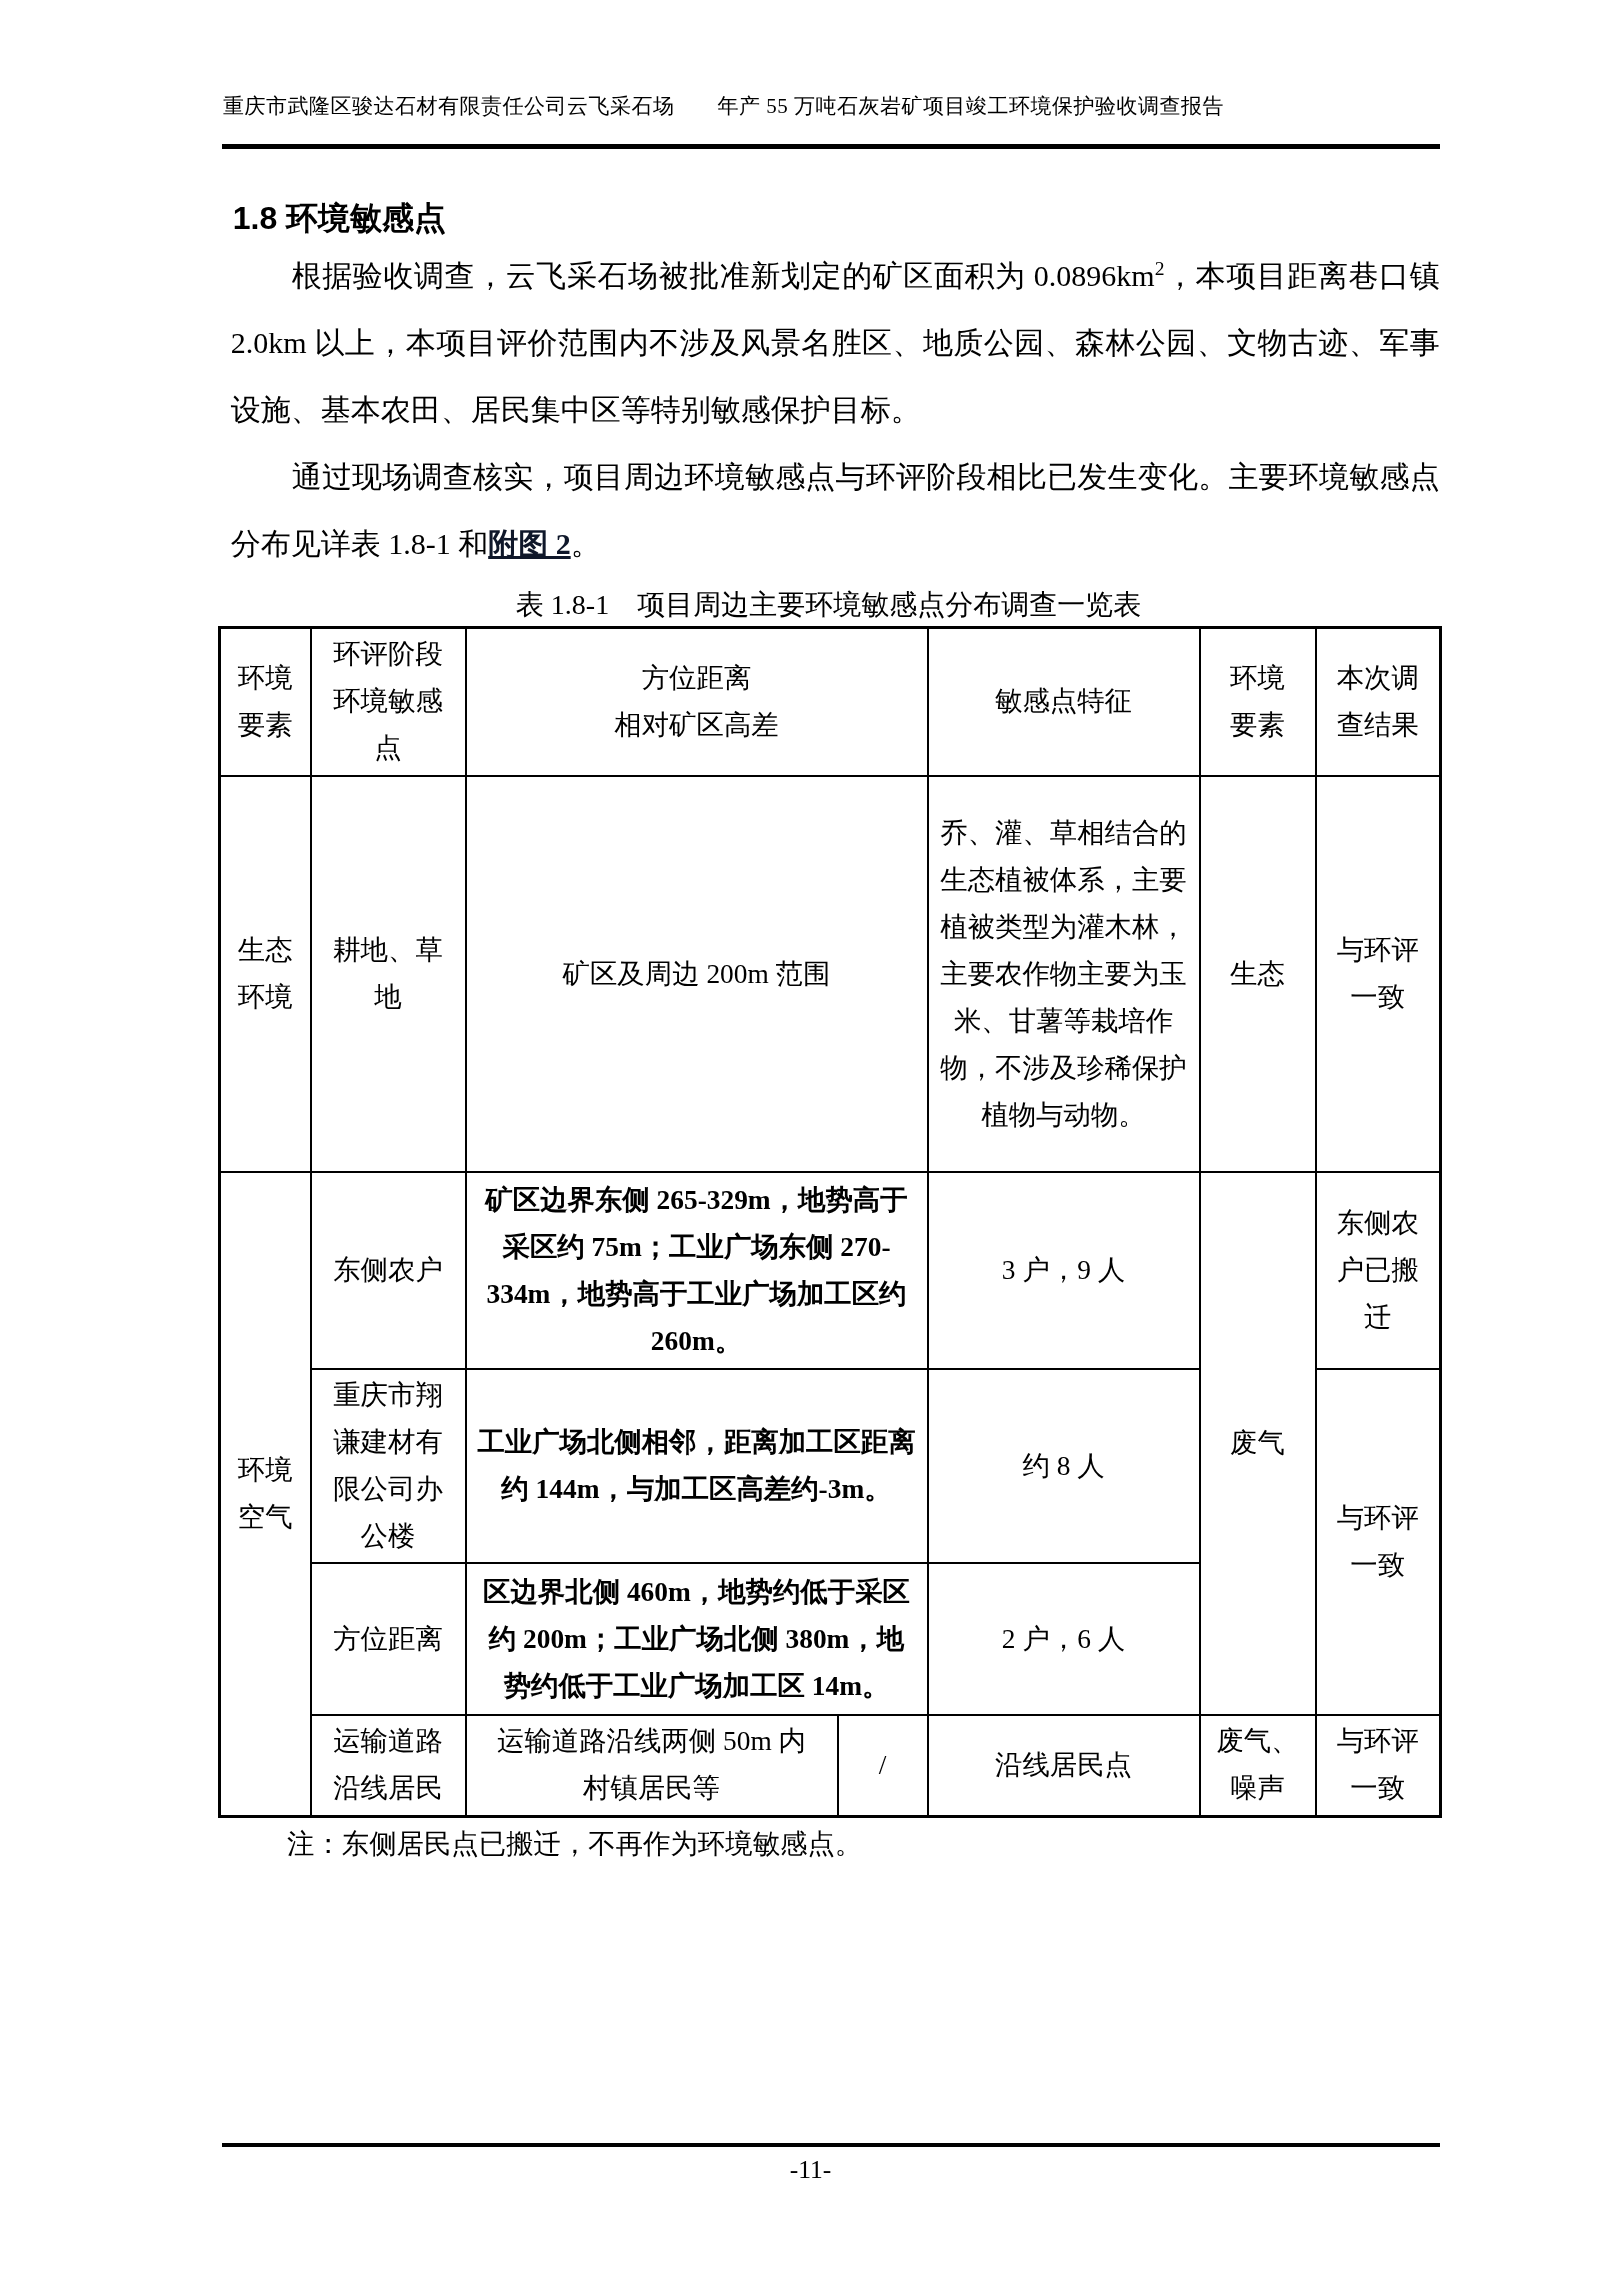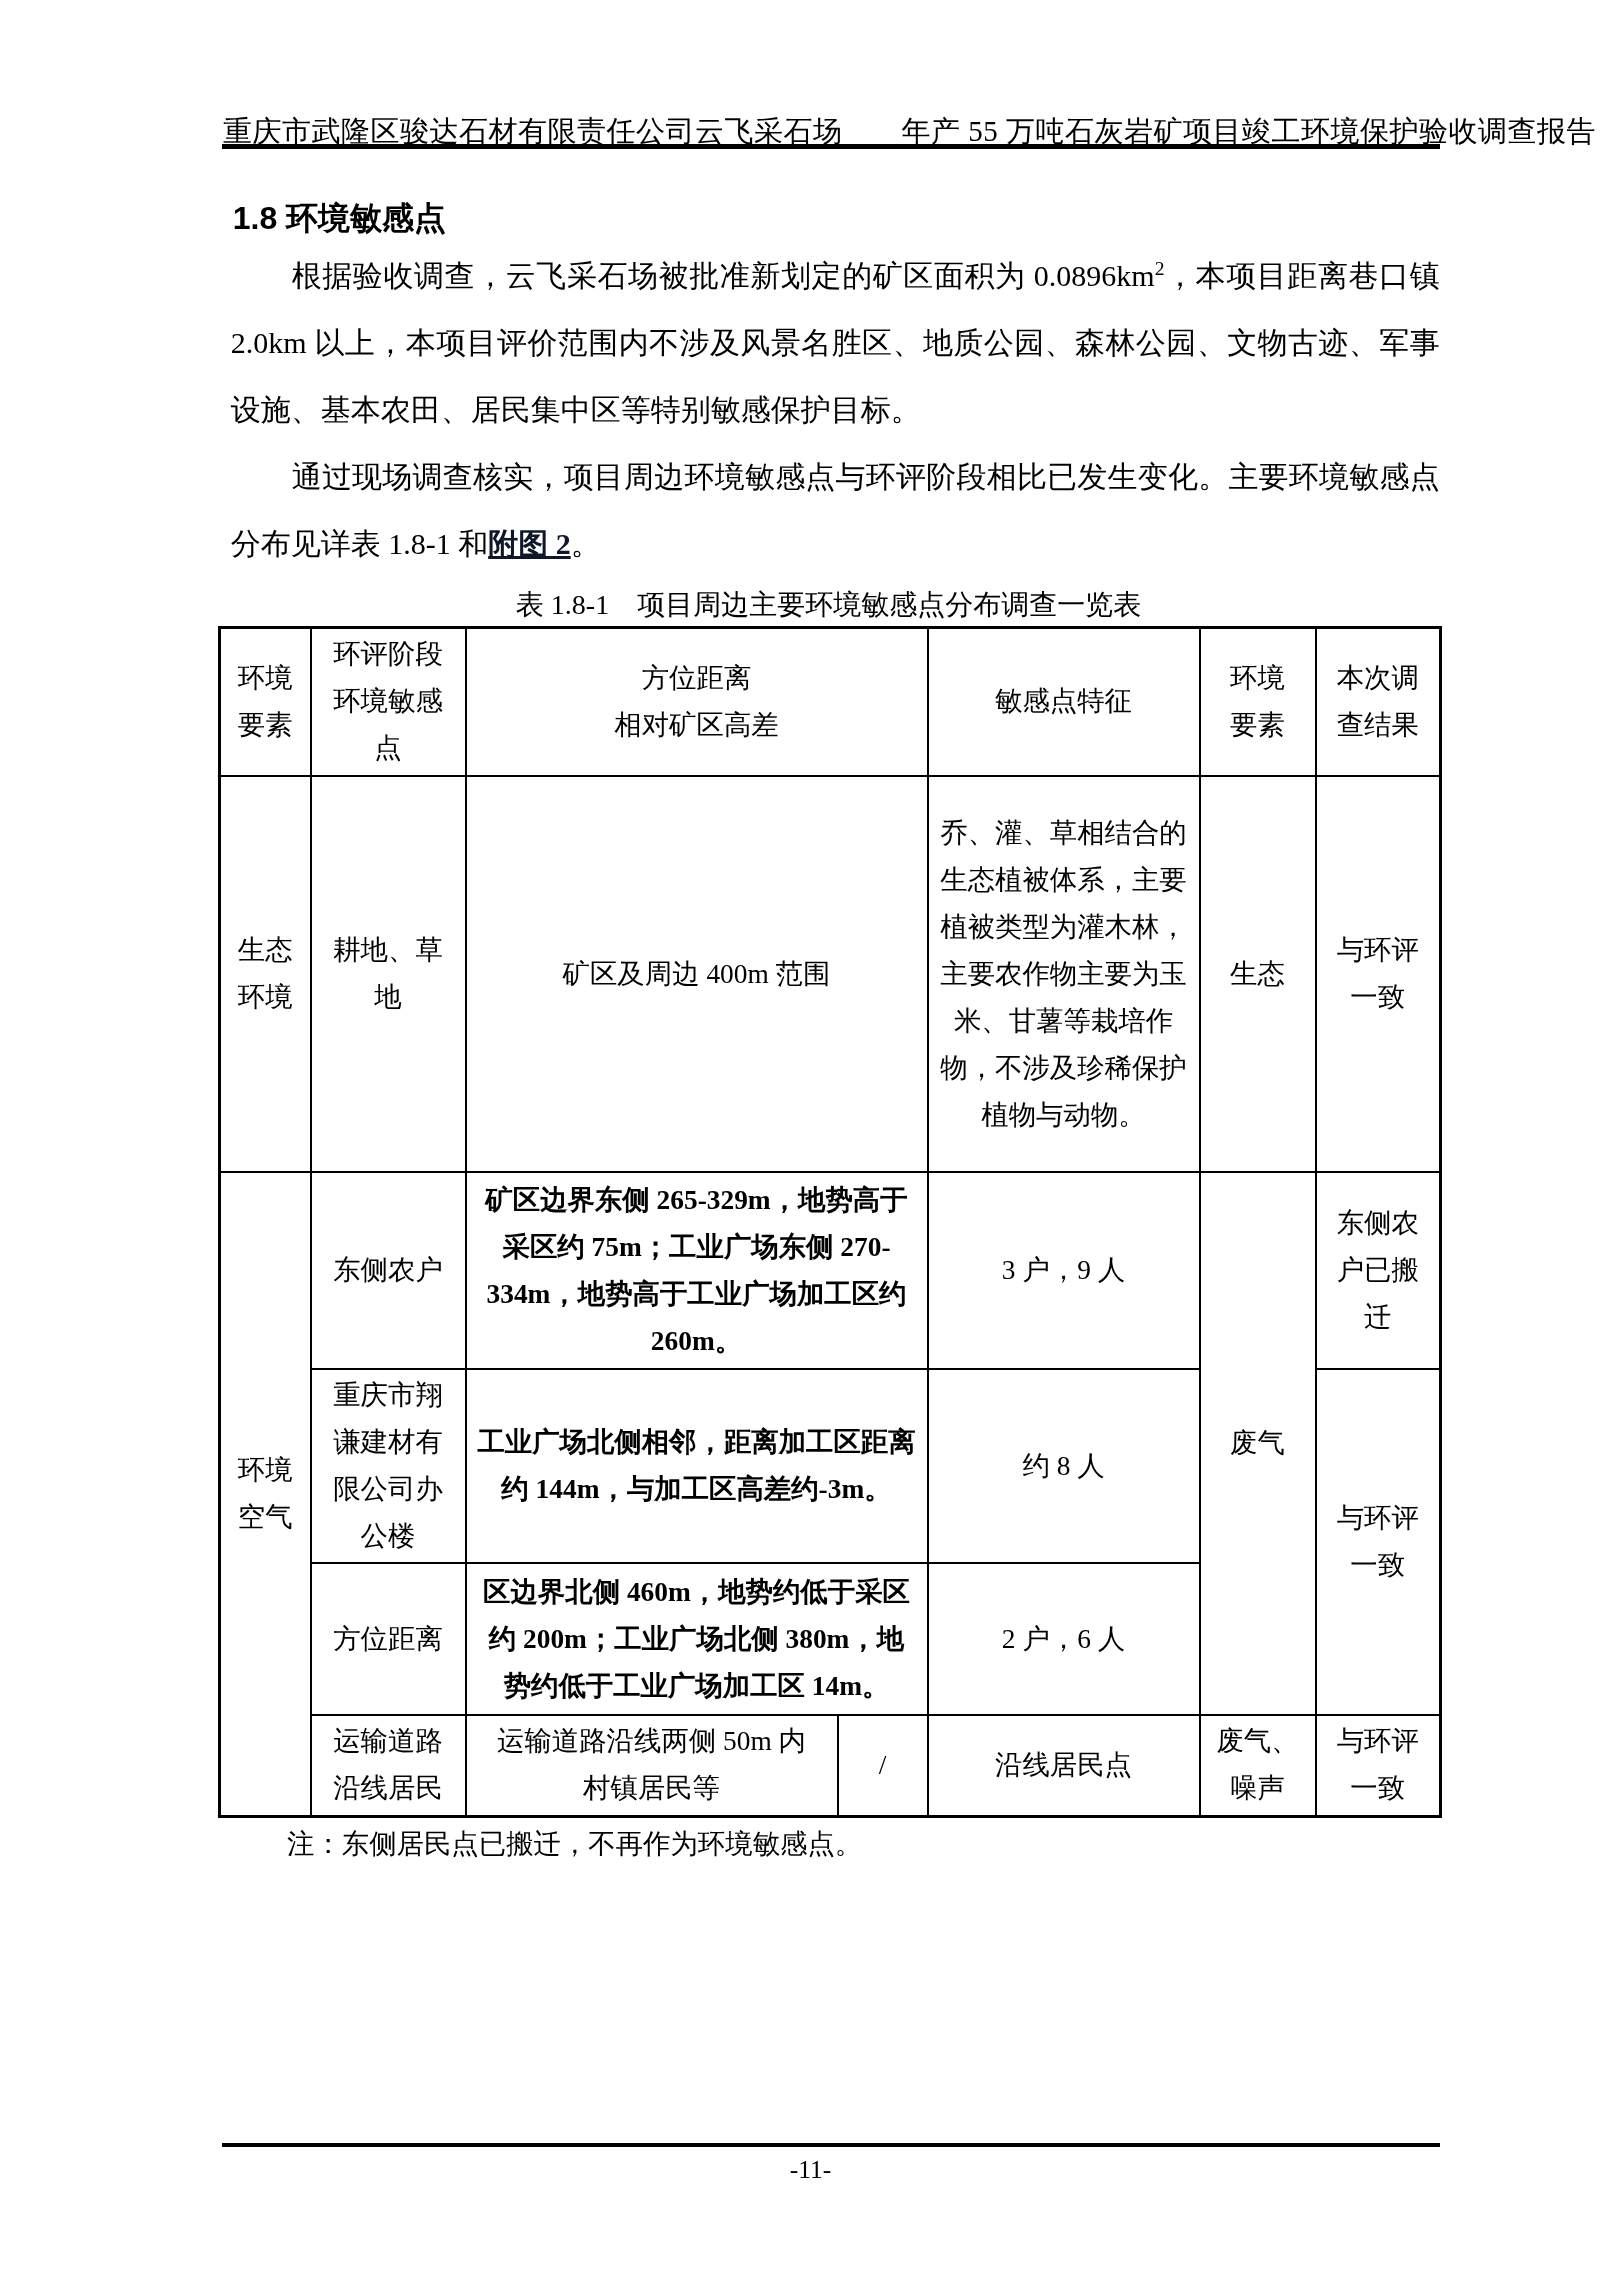--- a/index.html
+++ b/index.html
@@ -5,22 +5,22 @@
   * { margin:0; padding:0; box-sizing:border-box; }
   html, body { background:#ffffff; }
   body {
     width:1621px; height:2293px; position:relative; overflow:hidden;
     font-family:"Liberation Serif","DejaVu Serif",serif; color:#000;
   }
   .page { position:absolute; inset:0; }
 
   
   .header-title {
-    position:absolute; left:223px; top:112px; width:1217px;
-    font-size:29px; white-space:nowrap; letter-spacing:0.5px;
+    position:absolute; left:223px; top:92px; width:1217px;
+    font-size:21px; white-space:nowrap; letter-spacing:0.5px;
   }
   .header-rule {
     position:absolute; left:222px; top:144px; width:1218px; height:4.9px; background:#000;
   }
 
   
   .main { position:absolute; left:218px; top:0; width:1221px; }
 
   .section-heading {
     margin:199px 0 0 14.7px;
@@ -113,21 +113,21 @@
 要素</td>
         <td class="pl bb4">本次调
 查结果</td>
       </tr>
 
       <tr style="height:396px">
         <td class="pl bb4">生态
 环境</td>
         <td class="pl bb4">耕地、草
 地</td>
-        <td class="bb4" colspan="2">矿区及周边 400m 范围</td>
+        <td class="bb4" colspan="2">矿区及周边 200m 范围</td>
         <td class="jc bb4">乔、灌、草相结合的生态植被体系，主要植被类型为灌木林，主要农作物主要为玉米、甘薯等栽培作物，不涉及珍稀保护植物与动物。</td>
         <td class="bb4">生态</td>
         <td class="pl bb4">与环评
 一致</td>
       </tr>
 
       <tr style="height:197px">
         <td class="pl" rowspan="4">环境
 空气</td>
         <td class="bb4">东侧农户</td>

